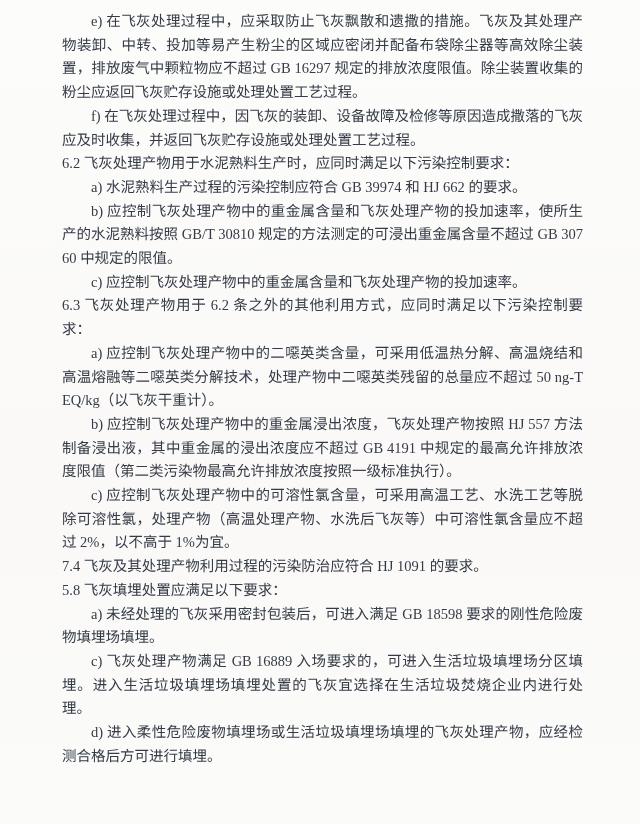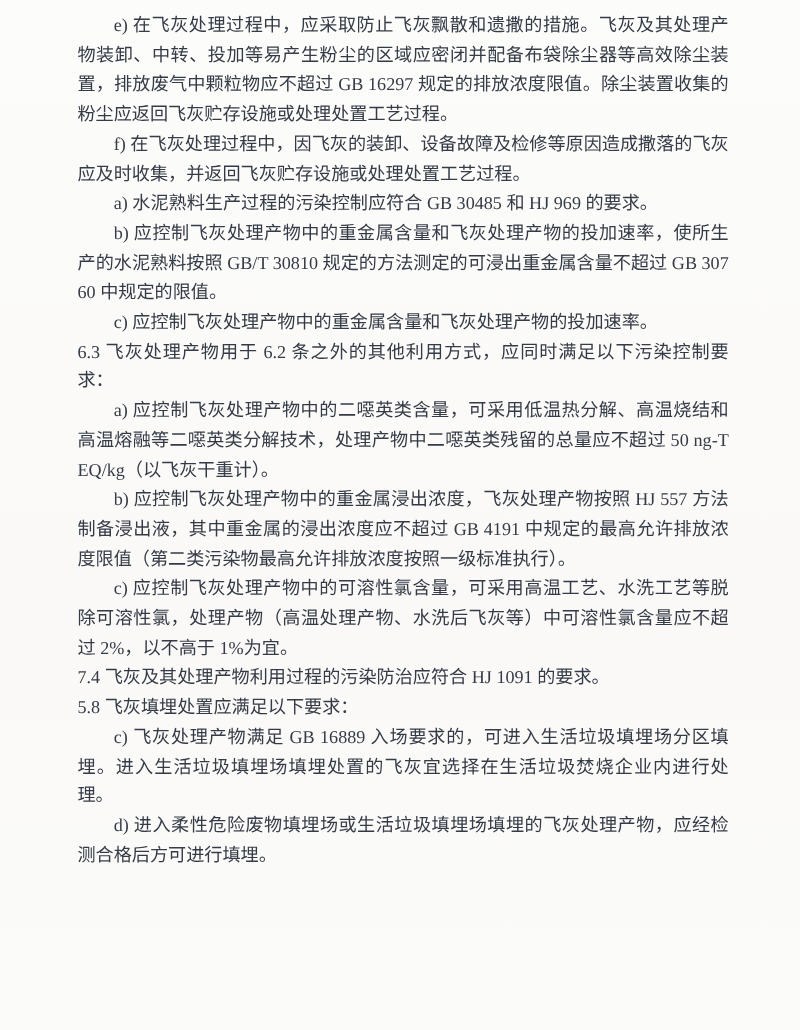--- a/index.html
+++ b/index.html
@@ -37,26 +37,28 @@
     text-indent: 0;
   }
 </style>
 </head>
 <body>
 
 <div class="scan-page">
   <div class="doc-body">
     <p class="item">e) 在飞灰处理过程中，应采取防止飞灰飘散和遗撒的措施。飞灰及其处理产物装卸、中转、投加等易产生粉尘的区域应密闭并配备布袋除尘器等高效除尘装置，排放废气中颗粒物应不超过 GB 16297 规定的排放浓度限值。除尘装置收集的粉尘应返回飞灰贮存设施或处理处置工艺过程。</p>
     <p class="item">f) 在飞灰处理过程中，因飞灰的装卸、设备故障及检修等原因造成撒落的飞灰应及时收集，并返回飞灰贮存设施或处理处置工艺过程。</p>
-    <p class="item">a) 水泥熟料生产过程的污染控制应符合 GB 30485 和 HJ 969 的要求。</p>
+    <p class="clause">6.2 飞灰处理产物用于水泥熟料生产时，应同时满足以下污染控制要求：</p>
+    <p class="item">a) 水泥熟料生产过程的污染控制应符合 GB 39974 和 HJ 662 的要求。</p>
     <p class="item">b) 应控制飞灰处理产物中的重金属含量和飞灰处理产物的投加速率，使所生产的水泥熟料按照 GB/T 30810 规定的方法测定的可浸出重金属含量不超过 GB 30760 中规定的限值。</p>
     <p class="item">c) 应控制飞灰处理产物中的重金属含量和飞灰处理产物的投加速率。</p>
     <p class="clause">6.3 飞灰处理产物用于 6.2 条之外的其他利用方式，应同时满足以下污染控制要求：</p>
     <p class="item">a) 应控制飞灰处理产物中的二噁英类含量，可采用低温热分解、高温烧结和高温熔融等二噁英类分解技术，处理产物中二噁英类残留的总量应不超过 50 ng-TEQ/kg（以飞灰干重计）。</p>
     <p class="item">b) 应控制飞灰处理产物中的重金属浸出浓度，飞灰处理产物按照 HJ 557 方法制备浸出液，其中重金属的浸出浓度应不超过 GB 4191 中规定的最高允许排放浓度限值（第二类污染物最高允许排放浓度按照一级标准执行）。</p>
     <p class="item">c) 应控制飞灰处理产物中的可溶性氯含量，可采用高温工艺、水洗工艺等脱除可溶性氯，处理产物（高温处理产物、水洗后飞灰等）中可溶性氯含量应不超过 2%，以不高于 1%为宜。</p>
     <p class="clause">7.4 飞灰及其处理产物利用过程的污染防治应符合 HJ 1091 的要求。</p>
     <p class="clause">5.8 飞灰填埋处置应满足以下要求：</p>
+    <p class="item">a) 未经处理的飞灰采用密封包装后，可进入满足 GB 18598 要求的刚性危险废物填埋场填埋。</p>
     <p class="item">c) 飞灰处理产物满足 GB 16889 入场要求的，可进入生活垃圾填埋场分区填埋。进入生活垃圾填埋场填埋处置的飞灰宜选择在生活垃圾焚烧企业内进行处理。</p>
     <p class="item">d) 进入柔性危险废物填埋场或生活垃圾填埋场填埋的飞灰处理产物，应经检测合格后方可进行填埋。</p>
 
   </div>
 </div>
 
 </body></html>

